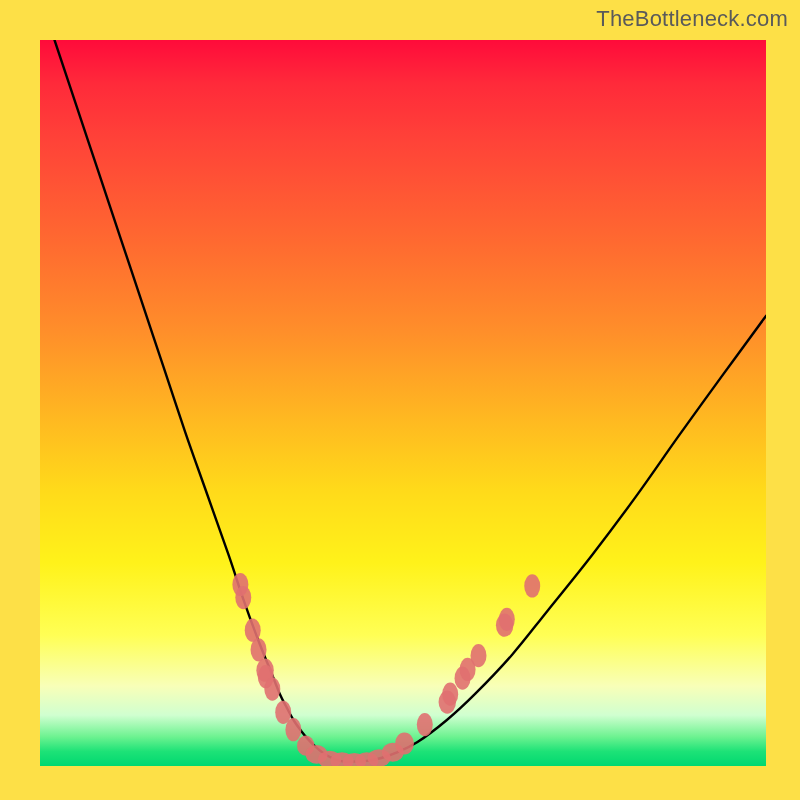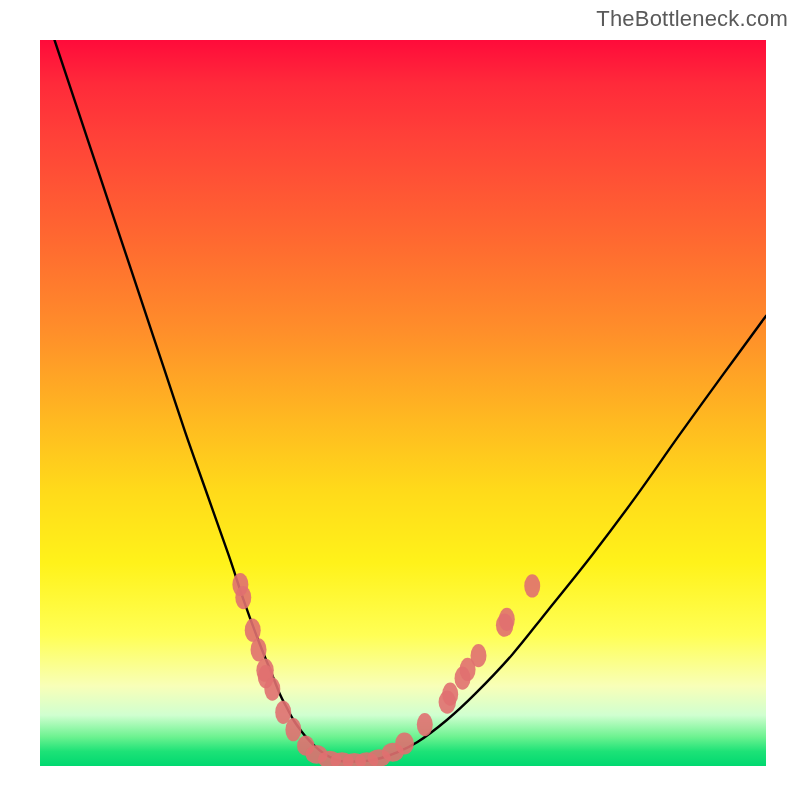--- a/index.html
+++ b/index.html
@@ -8,21 +8,21 @@
     width: 800px;
     height: 800px;
     overflow: hidden;
     background: #000;
     font-family: Arial, Helvetica, sans-serif;
   }
   .frame {
     position: relative;
     width: 800px;
     height: 800px;
-    background: #ffffff;
+    background: #fde047;
   }
   .plot {
     position: absolute;
     left: 40px;
     top: 40px;
     width: 726px;
     height: 726px;
     
     background: linear-gradient(
       to bottom,

